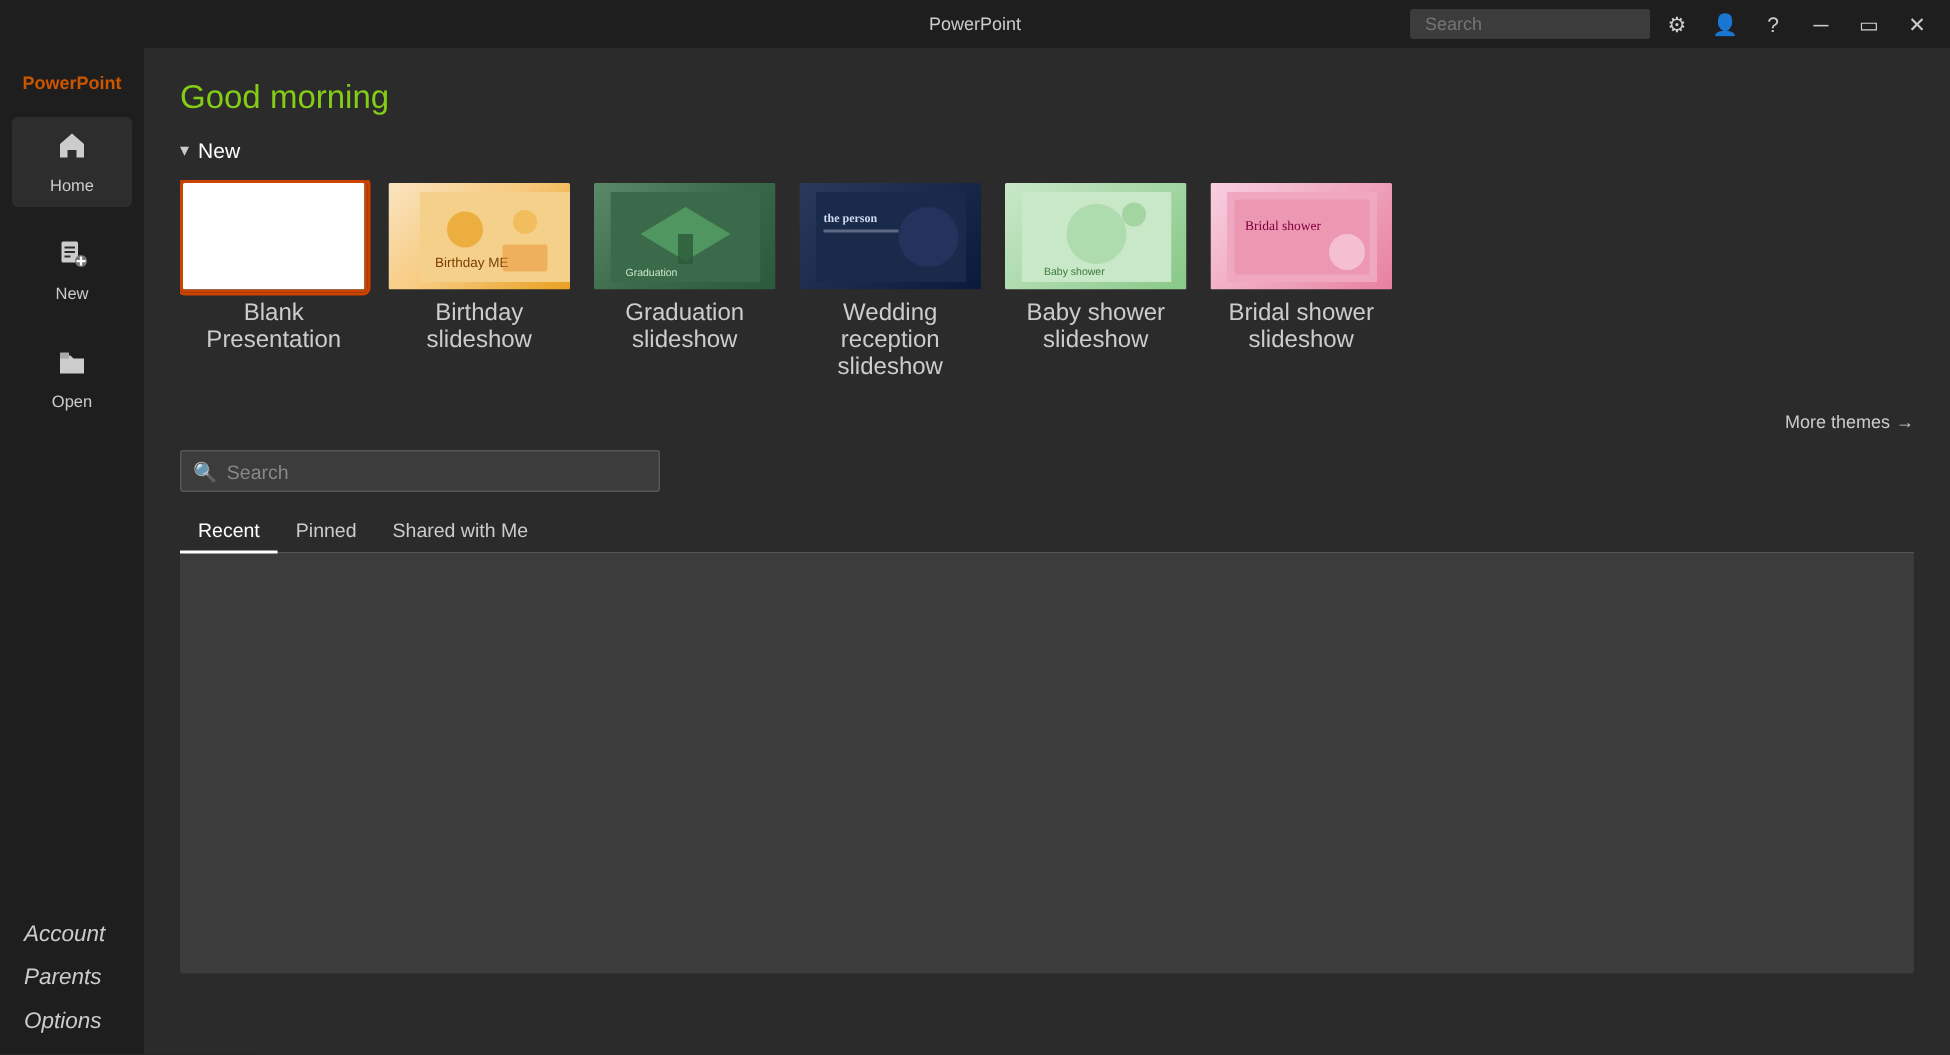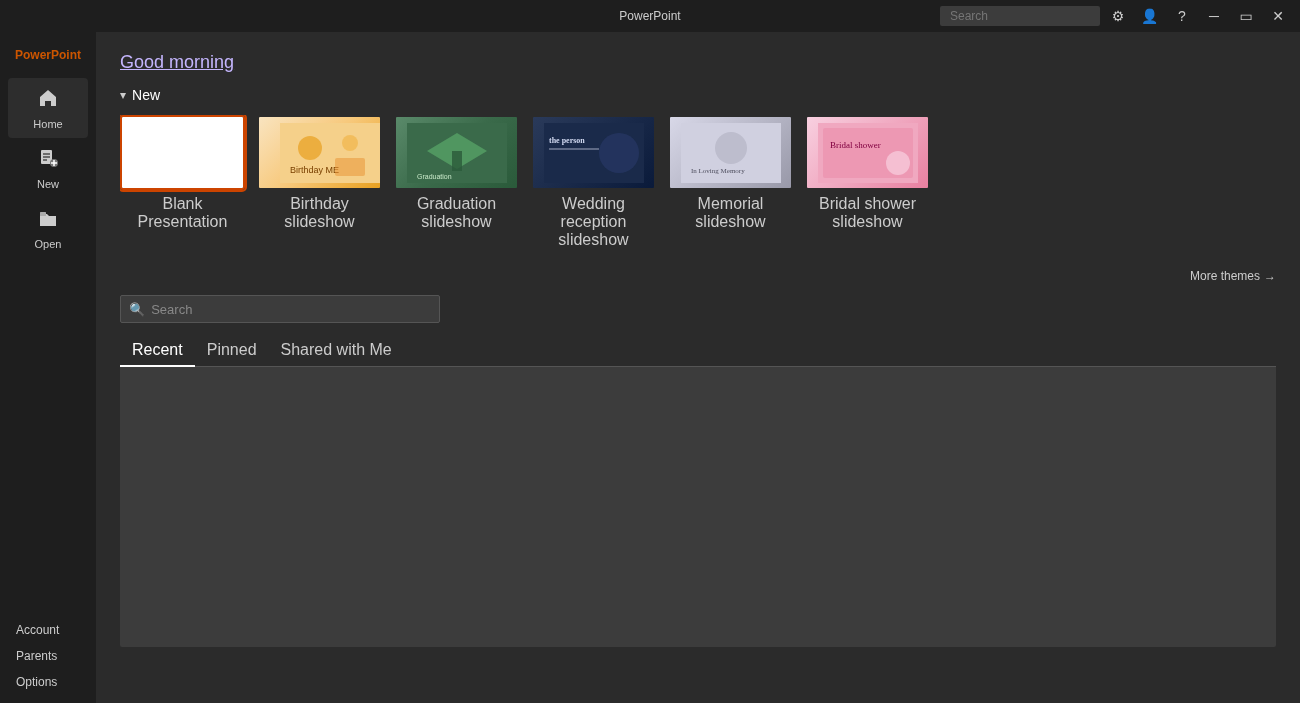--- a/index.html
+++ b/index.html
@@ -71,21 +71,21 @@
       font-size: 12px;
       color: #cc5500;
       font-weight: 600;
       padding: 8px 0 16px 0;
       text-align: center;
     }
     .sidebar-nav {
       display: flex;
       flex-direction: column;
       align-items: center;
-      gap: 0;
+      gap: 12px;
       flex: 1;
     }
     .sidebar-item {
       width: 80px;
       height: 60px;
       display: flex;
       flex-direction: column;
       align-items: center;
       justify-content: center;
       cursor: pointer;
@@ -103,24 +103,25 @@
     }
     .sidebar-bottom {
       display: flex;
       flex-direction: column;
       align-items: flex-start;
       padding: 8px 12px 12px 12px;
       gap: 8px;
       width: 100%;
     }
     .sidebar-bottom-item {
-      font-size: 12px;
+      font-size: 15px;
       color: #ccc;
       cursor: pointer;
       padding: 2px 4px;
+      font-style: italic;
     }
 
     
     .content {
       flex: 1;
       background: #2b2b2b;
       overflow-y: auto;
       padding: 20px 24px;
     }
 
@@ -230,21 +231,21 @@
     .search-input::placeholder { color: #888; }
 
     
     .tabs {
       display: flex;
       gap: 0;
       margin-bottom: 0;
       border-bottom: 1px solid #555;
     }
     .tab {
-      font-size: 16px;
+      font-size: 13px;
       color: #ccc;
       padding: 6px 12px;
       cursor: pointer;
       border-bottom: 2px solid transparent;
       margin-bottom: -1px;
     }
     .tab.active {
       color: #fff;
       border-bottom: 2px solid #fff;
     }
@@ -322,21 +323,21 @@
     </div>
     <div class="sidebar-bottom">
       <div class="sidebar-bottom-item">Account</div>
       <div class="sidebar-bottom-item">Parents</div>
       <div class="sidebar-bottom-item">Options</div>
     </div>
   </div>
 
   <div class="content">
 
-    <h1 style="font-size: 18px; font-weight: 400; color: #c4b5fd; margin-bottom: 14px; text-decoration: underline;">Good morning</h1>
+    <h1 style="font-size: 22px; font-weight: 400; color: #84cc16; margin-bottom: 14px;">Good morning</h1>
 
     <div class="section-header">
       <span class="section-toggle">▾</span>
       <span class="section-title">New</span>
     </div>
 
     <div class="template-grid">
 
       <div class="template-item selected">
         <div class="template-thumb">
@@ -383,33 +384,34 @@
               <text x="5" y="20" font-size="8" fill="#d0d8f0" font-family="Georgia,serif">the person</text>
               <rect x="5" y="25" width="50" height="2" fill="#a0a8c0" opacity="0.5"></rect>
               <circle cx="75" cy="30" r="20" fill="#2a3a6a" opacity="0.6"></circle>
             </svg>
           </div>
         </div>
         <span class="template-label">Wedding reception slideshow</span>
       </div>
 
 
-
       <div class="template-item">
         <div class="template-thumb">
-          <div class="thumb-memorial" style="width:100%;height:100%;display:flex;align-items:center;justify-content:center;">
+          <div class="thumb-baby" style="width:100%;height:100%;display:flex;align-items:center;justify-content:center;">
             <svg width="100" height="60" viewBox="0 0 100 60">
-              <rect width="100" height="60" fill="#d0d0e0"></rect>
-              <circle cx="50" cy="25" r="16" fill="#b8b8c8" opacity="0.8"></circle>
-              <text x="10" y="50" font-size="7" fill="#505060" font-family="Georgia,serif">In Loving Memory</text>
+              <rect width="100" height="60" fill="#c8e8c8"></rect>
+              <circle cx="50" cy="28" r="20" fill="#a8d8a8" opacity="0.8"></circle>
+              <text x="15" y="55" font-size="7" fill="#3a7a3a" font-family="Arial">Baby shower</text>
+              <circle cx="75" cy="15" r="8" fill="#88c888" opacity="0.6"></circle>
             </svg>
           </div>
         </div>
-        <span class="template-label">Memorial slideshow</span>
-      </div>
+        <span class="template-label">Baby shower slideshow</span>
+      </div>
+
 
       <div class="template-item">
         <div class="template-thumb">
           <div class="thumb-bridal" style="width:100%;height:100%;display:flex;align-items:center;justify-content:center;">
             <svg width="100" height="60" viewBox="0 0 100 60">
               <rect width="100" height="60" fill="#f0a8c0"></rect>
               <rect x="5" y="5" width="90" height="50" rx="2" fill="#e880a0" opacity="0.4"></rect>
               <text x="12" y="25" font-size="9" fill="#800040" font-family="Georgia,serif">Bridal shower</text>
               <circle cx="80" cy="40" r="12" fill="#f8d0e0" opacity="0.7"></circle>
             </svg>

